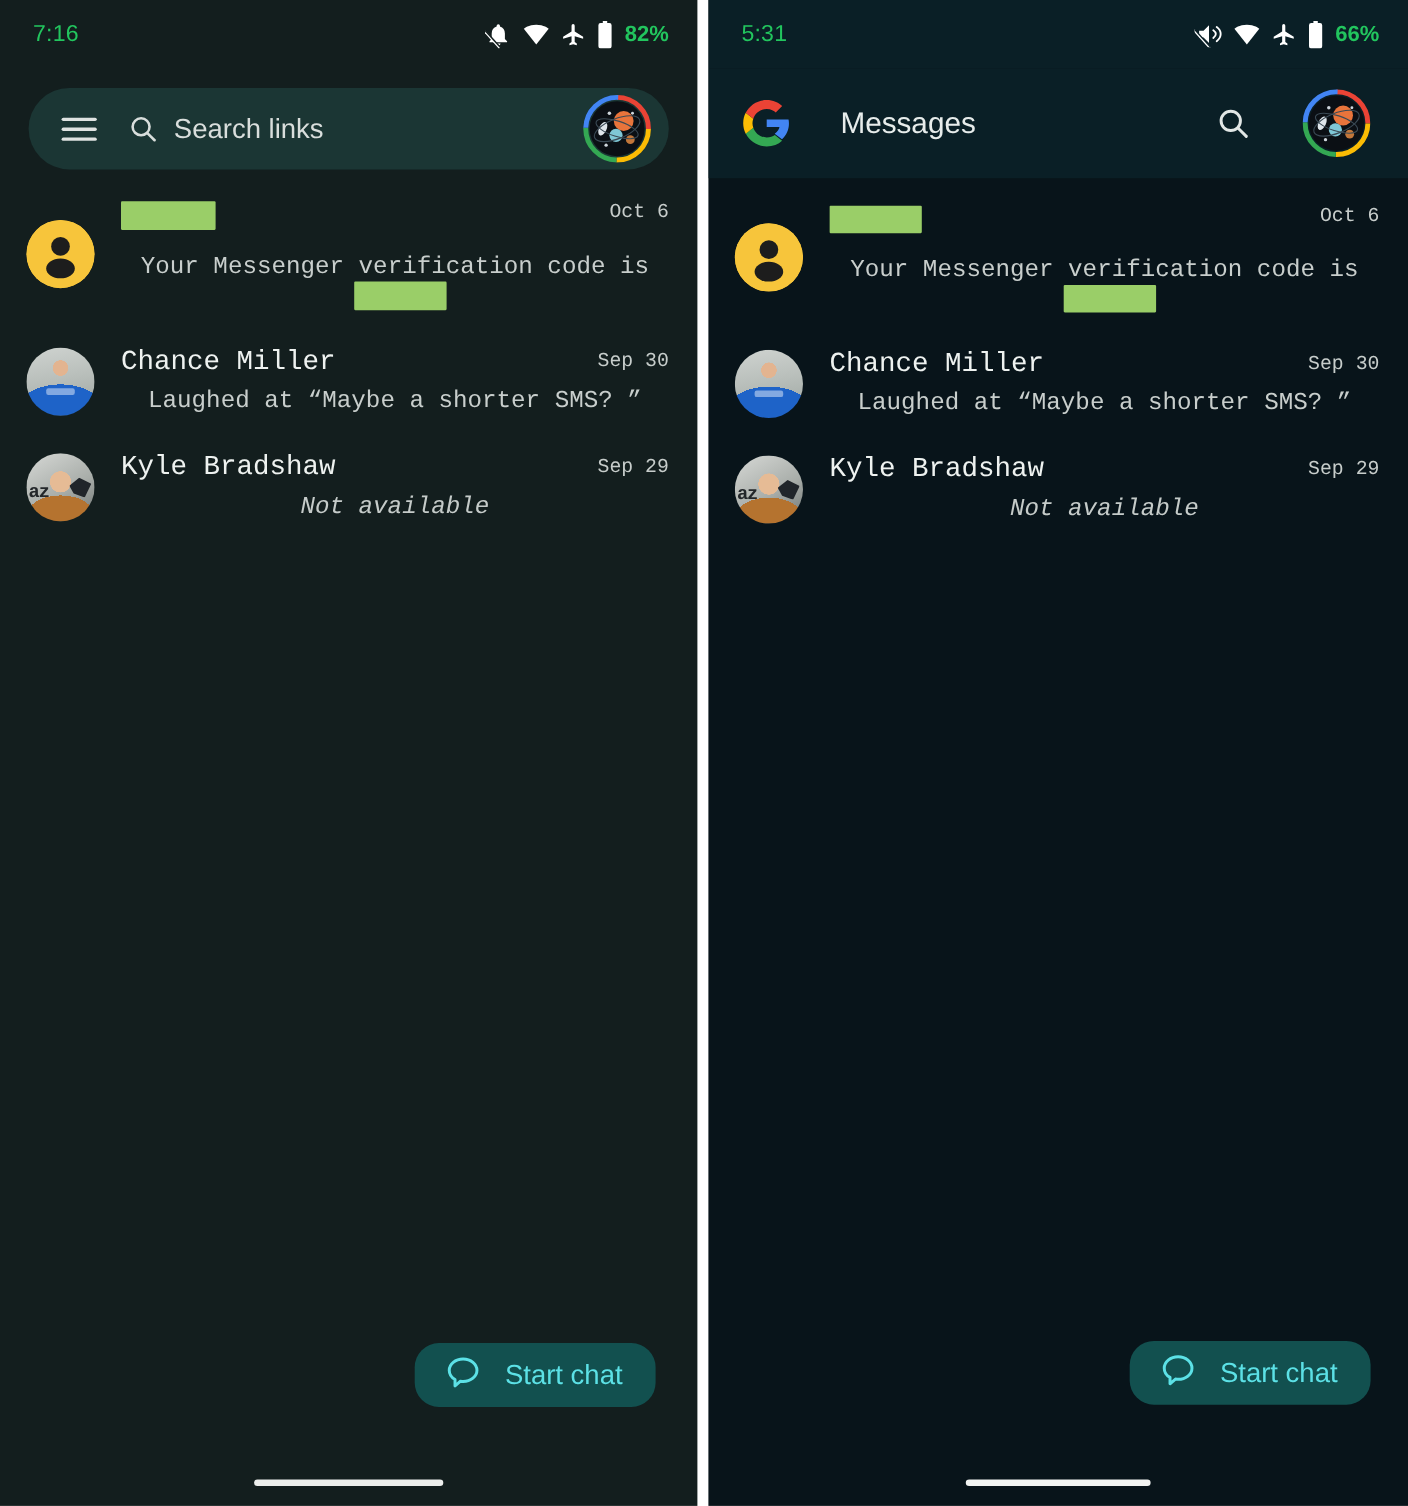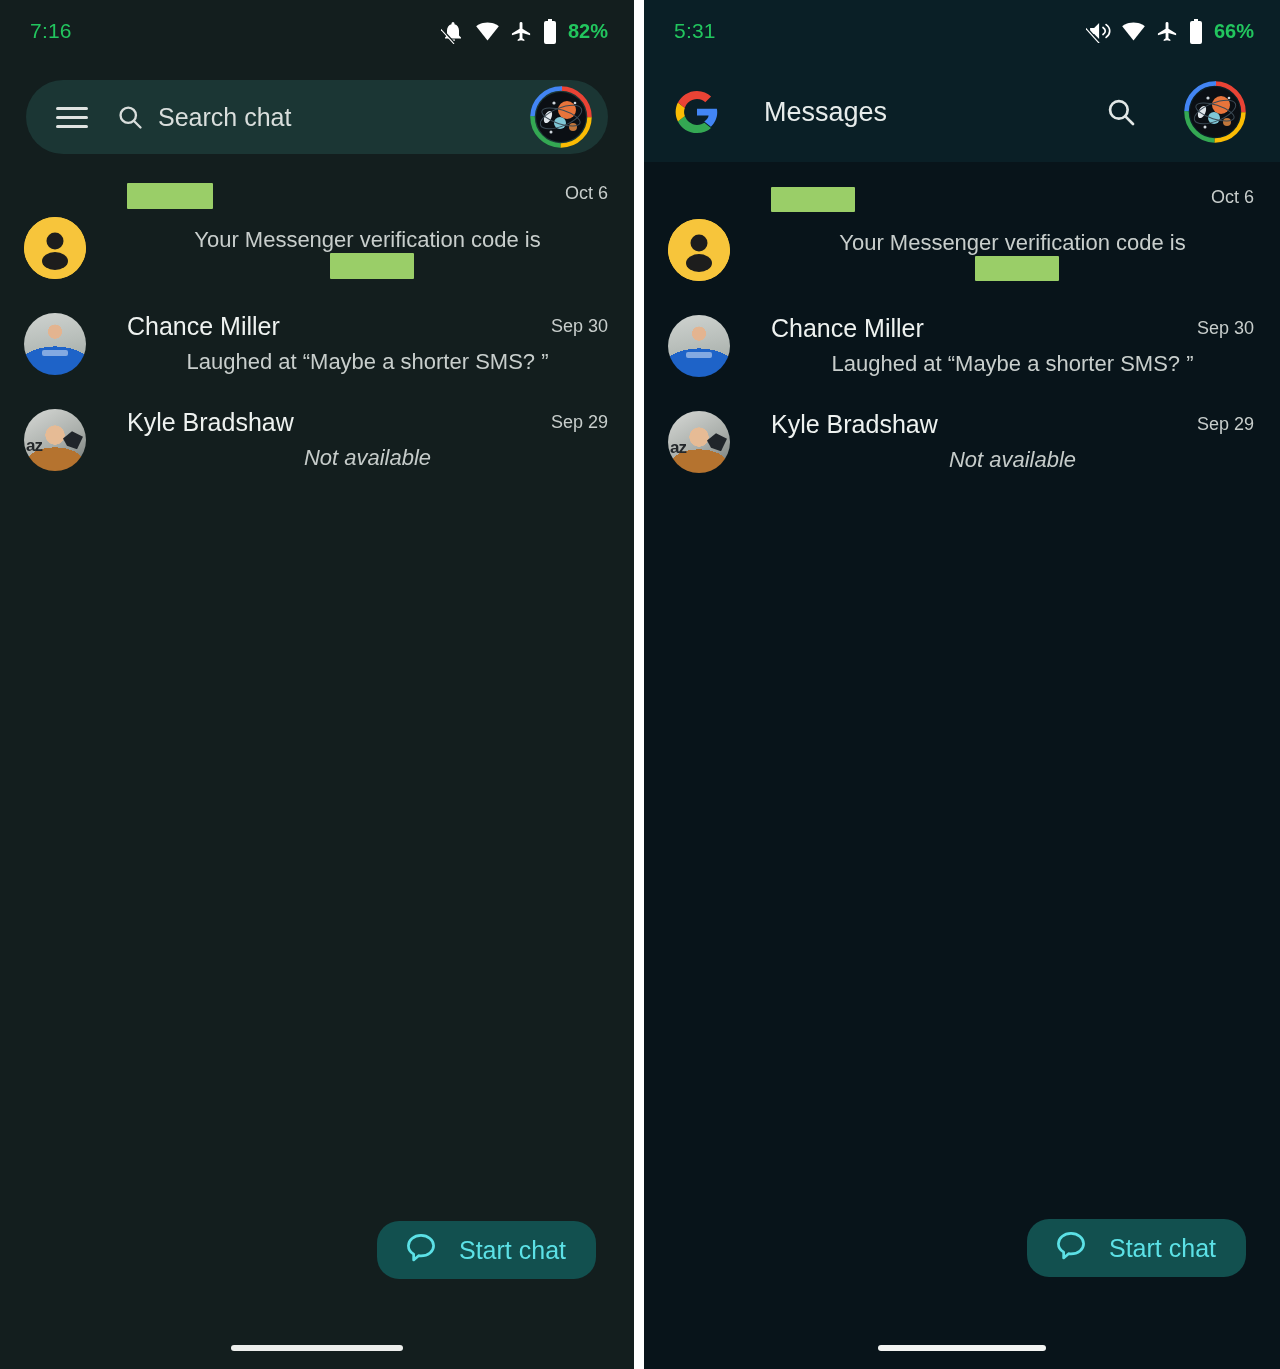--- a/index.html
+++ b/index.html
@@ -81,24 +81,25 @@
     color: #e7eceb;
     flex: 1;
   }
   .appbar-search { width: 46px; height: 46px; display: flex; align-items: center; justify-content: center; cursor: pointer; margin-right: 28px; }
 
   
   .conv-list { padding-top: 8px; }
   .panel-right .conv-list { padding-top: 4px; }
   .conv {
     display: flex;
-    align-items: flex-end;
+    align-items: center;
     padding: 16px 26px 16px 24px;
-    gap: 17px;
+    gap: 0;
     cursor: pointer;
+    font-family: Liberation Mono, monospace;
   }
   .conv-av {
     width: 62px; height: 62px; border-radius: 50%;
     flex: 0 0 auto;
     overflow: hidden;
     position: relative;
     margin-top: 2px;
   }
   .conv-body { flex: 1; min-width: 0; padding-left: 24px; }
   .conv-row1 { display: flex; align-items: flex-start; }
@@ -227,21 +228,21 @@
         <span></span>
           <span></span>
           <span></span>
       </div>
       <div class="search-mag">
         <svg width="28" height="28" viewBox="0 0 24 24" fill="none" stroke="#d9dedc" stroke-width="2">
           <circle cx="10.5" cy="10.5" r="6.6"></circle>
           <line x1="15.4" y1="15.4" x2="21" y2="21" stroke-linecap="round"></line>
         </svg>
       </div>
-      <div class="search-placeholder">Search chat</div>
+      <div class="search-placeholder">Search links</div>
       <div class="avatar-ring">
         <svg width="62" height="62" viewBox="0 0 62 62">
           <circle cx="31" cy="31" r="28.5" fill="none" stroke="#ea4335" stroke-width="4.5" stroke-dasharray="45 134" stroke-dashoffset="0" transform="rotate(-90 31 31)"></circle>
           <circle cx="31" cy="31" r="28.5" fill="none" stroke="#fbbc04" stroke-width="4.5" stroke-dasharray="45 134" stroke-dashoffset="-45" transform="rotate(-90 31 31)"></circle>
           <circle cx="31" cy="31" r="28.5" fill="none" stroke="#34a853" stroke-width="4.5" stroke-dasharray="45 134" stroke-dashoffset="-90" transform="rotate(-90 31 31)"></circle>
           <circle cx="31" cy="31" r="28.5" fill="none" stroke="#4285f4" stroke-width="4.5" stroke-dasharray="45 134" stroke-dashoffset="-135" transform="rotate(-90 31 31)"></circle>
           <circle cx="31" cy="31" r="25" fill="#0b0f14"></circle>
           <circle cx="37" cy="24" r="9" fill="#e8743b"></circle>
           <circle cx="30" cy="37" r="6" fill="#7fc7d6"></circle>
           <circle cx="43" cy="41" r="4" fill="#c2763a"></circle>

